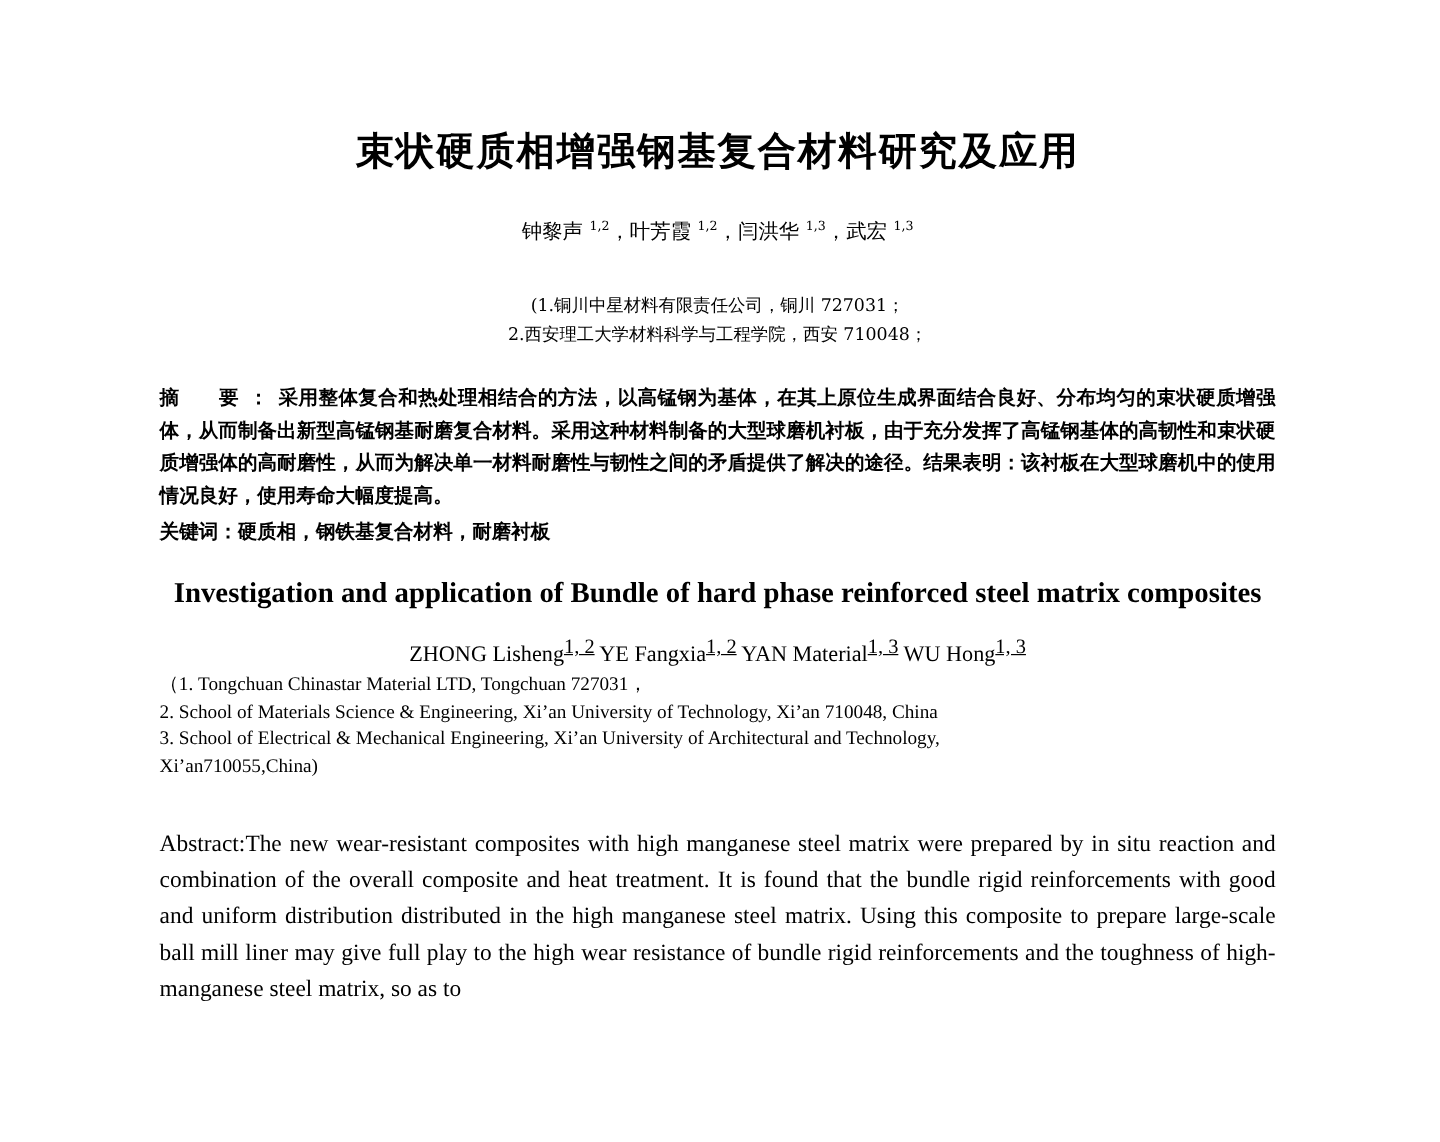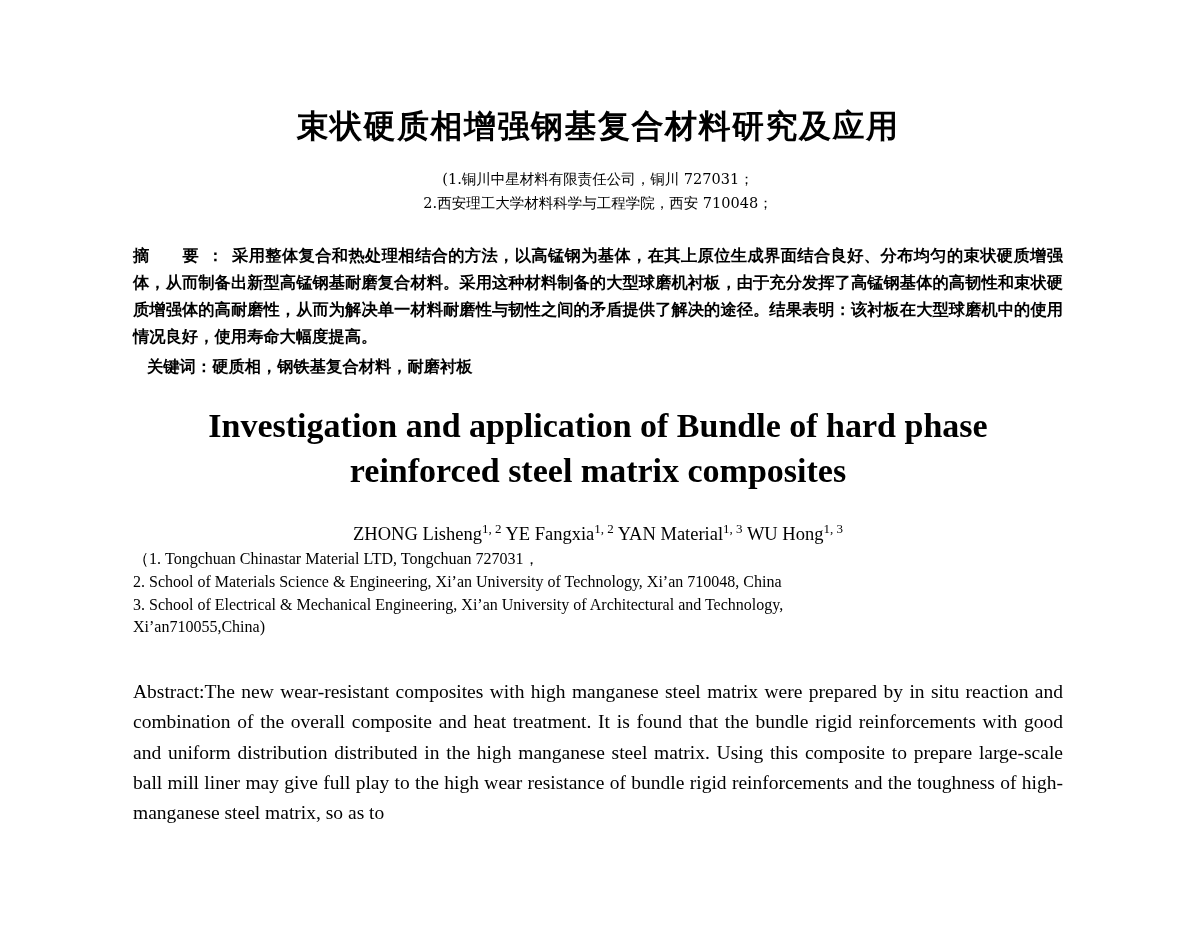--- a/index.html
+++ b/index.html
@@ -51,21 +51,21 @@
     line-height: 1.3;
   }
   .cn-authors sup {
     font-size: 10.5px;
     vertical-align: super;
     line-height: 0;
   }
 
   
   .cn-affils {
-    margin-top: 22px;
+    margin-top: 40px;
     text-align: center;
     font-family: "DejaVu Serif", "Liberation Serif", serif;
     font-size: 14.5px;
     line-height: 1.62;
   }
   .cn-affils div { white-space: nowrap; }
 
   
   .cn-abstract {
     margin-top: 27px;
@@ -80,45 +80,45 @@
   }
   .cn-abstract .lbl { letter-spacing: 0.5em; }
   .cn-abstract .lbl-end { letter-spacing: 0; }
 
   .cn-keywords {
     margin-top: 3px;
     font-family: "DejaVu Serif", "Liberation Serif", serif;
     font-size: 16.3px;
     font-weight: 700;
     line-height: 1.66;
-    margin-left: 14px;
   }
 
   
   .en-title {
     margin-top: 24px;
     text-align: center;
     font-family: "Liberation Serif", "DejaVu Serif", serif;
-    font-size: 34px;
+    font-size: 24px;
     font-weight: 700;
     line-height: 1.32;
   }
 
   
   .en-authors {
     margin-top: 22px;
     text-align: center;
     font-family: "Liberation Serif", "DejaVu Serif", serif;
     font-size: 18.5px;
     line-height: 1.3;
   }
   .en-authors sup {
-    font-size: 13px;
+    font-size: 17px;
     vertical-align: super;
     line-height: 0;
+    text-decoration: underline;
   }
 
   
   .en-affils {
     margin-top: 2px;
     text-align: left;
     font-family: "Liberation Serif", "DejaVu Serif", serif;
     font-size: 16px;
     line-height: 1.42;
   }
@@ -138,20 +138,23 @@
   }
 </style>
 </head>
 <body>
 
 <div class="page">
   <div class="content">
 
     <h1 class="cn-title">束状硬质相增强钢基复合材料研究及应用</h1>
 
+    <div class="cn-authors">
+      <span><span>钟黎声</span>&nbsp;<sup>1,2</sup></span><span>，</span><span><span>叶芳霞</span>&nbsp;<sup>1,2</sup></span><span>，</span><span><span>闫洪华</span>&nbsp;<sup>1,3</sup></span><span>，</span><span><span>武宏</span>&nbsp;<sup>1,3</sup></span>
+    </div>
 
     <div class="cn-affils">
       <div>(1.铜川中星材料有限责任公司，铜川  727031；</div>
       <div>2.西安理工大学材料科学与工程学院，西安  710048；</div>
     </div>
 
     <div class="cn-abstract"><span class="lbl">摘　要：</span><span class="lbl-end">采用整体复合和热处理相结合的方法，以高锰钢为基体，在其上原位生成界面结合良好、分布均匀的束状硬质增强体，从而制备出新型高锰钢基耐磨复合材料。采用这种材料制备的大型球磨机衬板，由于充分发挥了高锰钢基体的高韧性和束状硬质增强体的高耐磨性，从而为解决单一材料耐磨性与韧性之间的矛盾提供了解决的途径。结果表明：该衬板在大型球磨机中的使用情况良好，使用寿命大幅度提高。</span></div>
 
     <div class="cn-keywords"><span>关键词：</span><span>硬质相，钢铁基复合材料，耐磨衬板</span></div>
 

